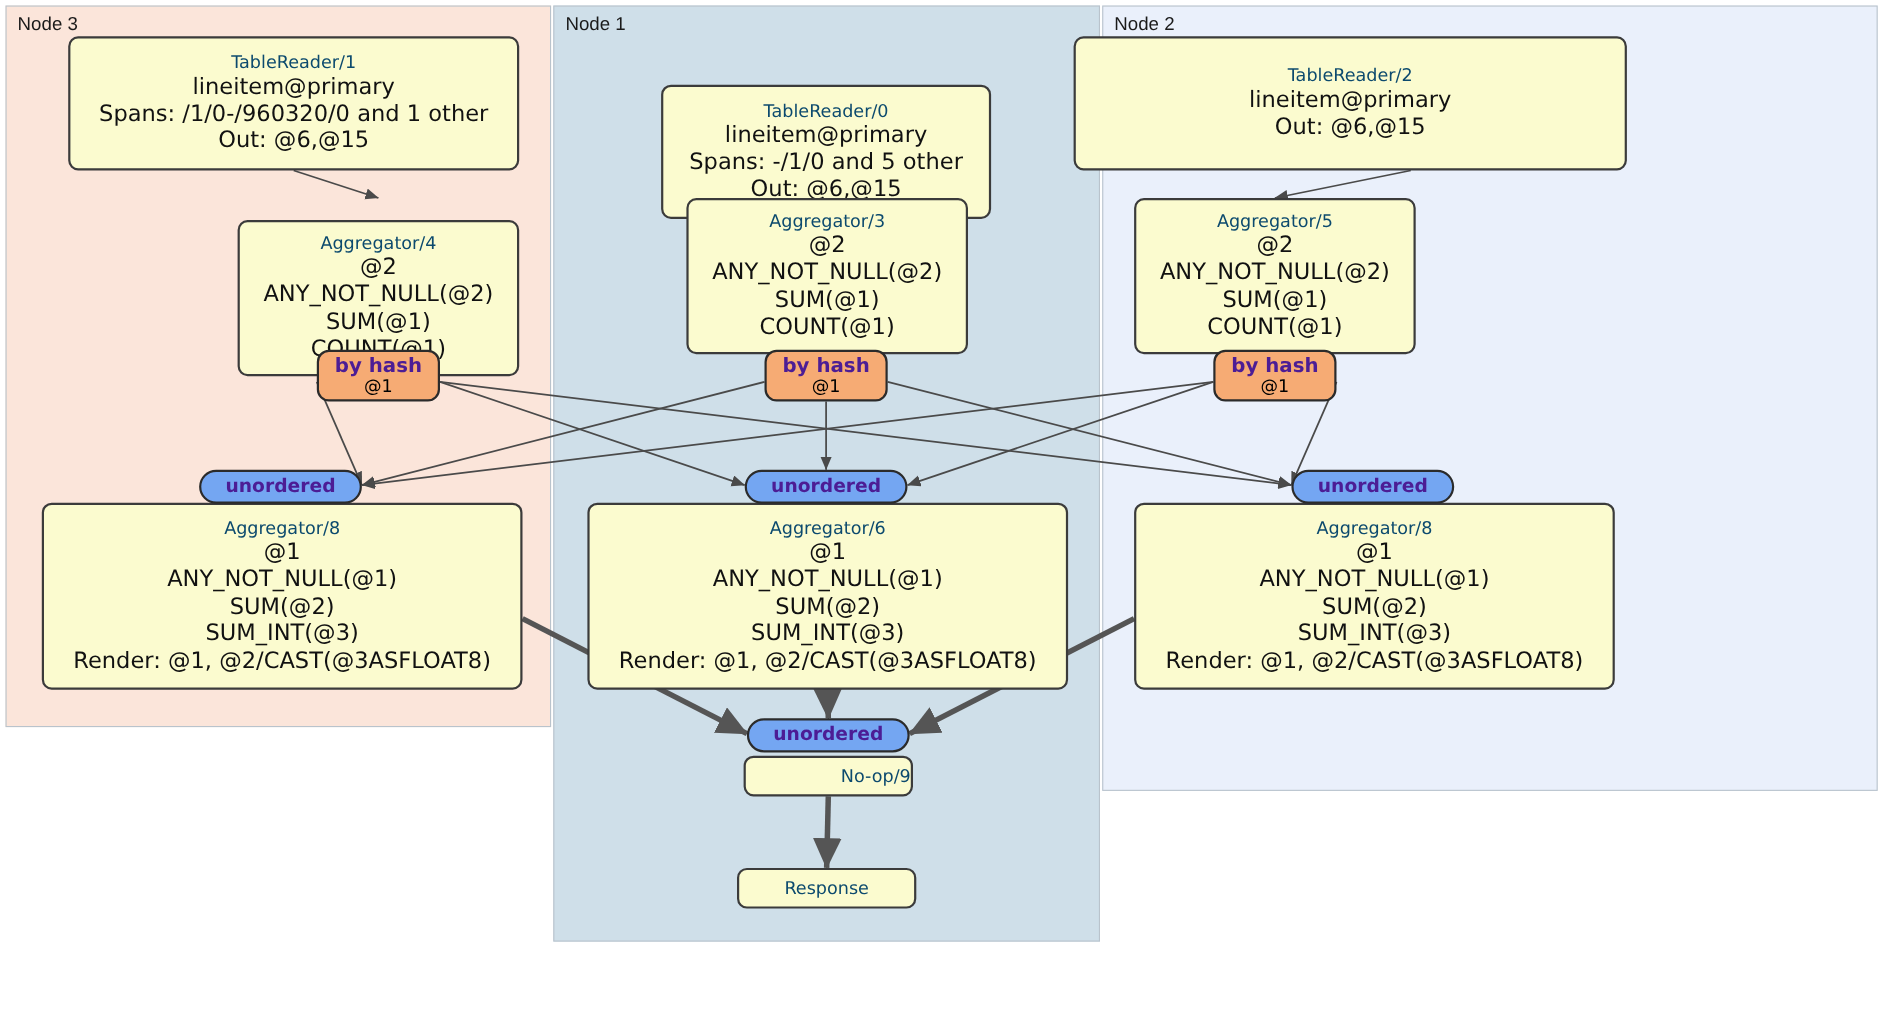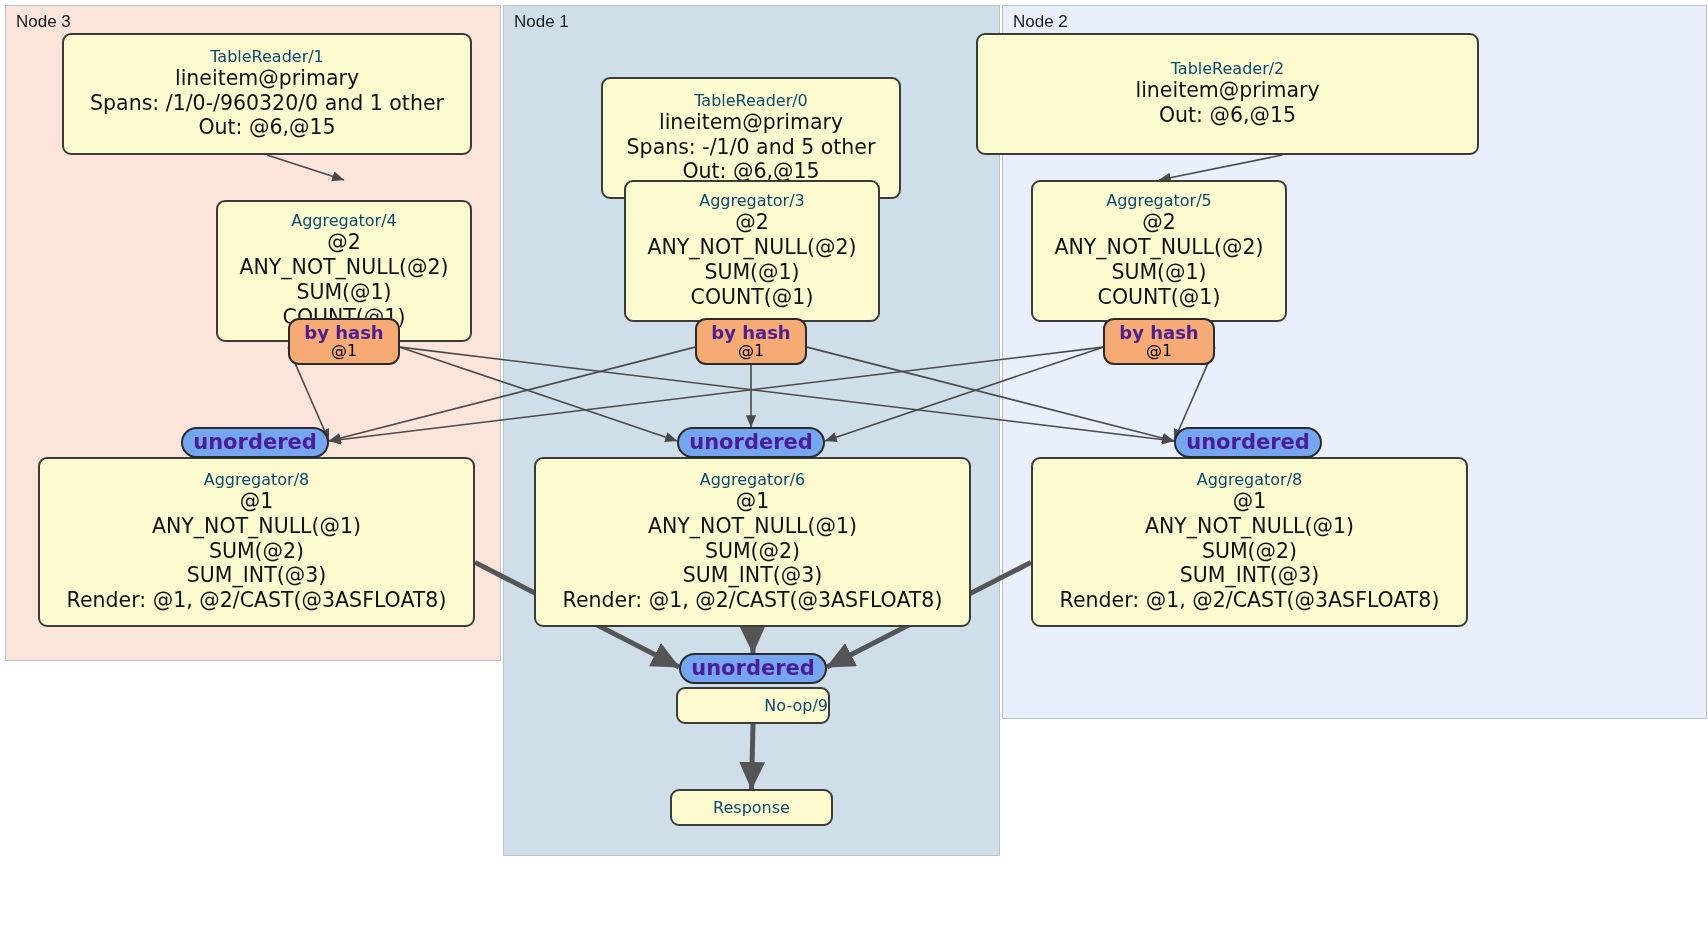--- a/index.html
+++ b/index.html
@@ -20,21 +20,21 @@
   .node .title{font-weight:normal;font-size:16px;color:#0c4a6e;line-height:1.12;}
   .node .line{font-size:20.5px;color:#111;line-height:1.21;white-space:nowrap;}
 
   .badge{position:absolute;box-sizing:border-box;border:2px solid #2b2b2b;
          border-radius:13px;text-align:center;display:flex;flex-direction:column;
          justify-content:center;align-items:center;}
   .badge.hash{background:#f6ab74;border-radius:11px;}
   .badge.unord{background:#74a6f2;border-radius:16px;}
   .badge .b1{font-weight:bold;font-size:18px;color:#4c1d95;line-height:1.05;}
   .badge .b2{font-size:16px;color:#000;line-height:1.05;}
-  .badge.unord .b1{font-size:21px;}
+  .badge.unord .b1{font-size:17px;}
 </style>
 </head>
 <body>
 
 <div id="stage">
 
   <div class="panel" id="panel-node3" style="left: 5px; top: 5px; width: 496px; height: 656px; background: rgb(251, 229, 218);">
     <span class="panel-label">Node 3</span>
   </div>
   <div class="panel" id="panel-node1" style="left: 503px; top: 5px; width: 497px; height: 851px; background: rgb(207, 223, 233);">

